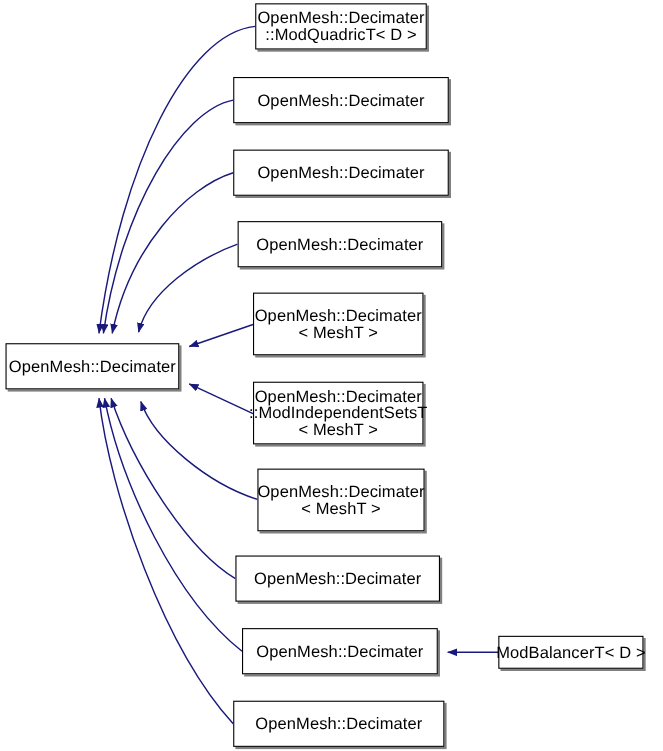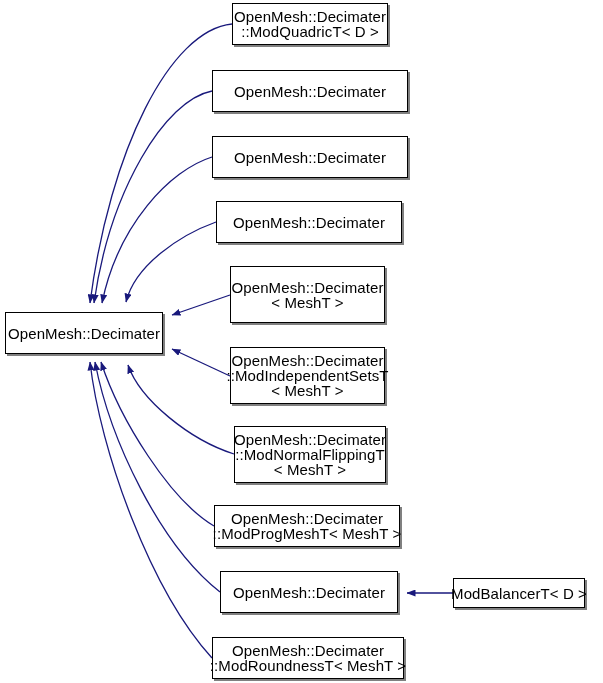--- a/index.html
+++ b/index.html
@@ -99,35 +99,32 @@
   </div>
 
   <div class="uml-node" style="left:230px; top:347px; width:155px; height:57px;">
     <span class="ln">OpenMesh::Decimater</span>
     <span class="ln">::ModIndependentSetsT</span>
     <span class="ln">&lt; MeshT &gt;</span>
   </div>
 
   <div class="uml-node" style="left:234px; top:426px; width:152px; height:57px;">
     <span class="ln">OpenMesh::Decimater</span>
-    <span class="ln">::ModNormalFlippingT</span>
     <span class="ln">&lt; MeshT &gt;</span>
   </div>
 
   <div class="uml-node" style="left:214px; top:505px; width:186px; height:42px;">
     <span class="ln">OpenMesh::Decimater</span>
-    <span class="ln">::ModProgMeshT&lt; MeshT &gt;</span>
   </div>
 
   <div class="uml-node" style="left:220px; top:571px; width:178px; height:42px;">
     <span class="ln">OpenMesh::Decimater</span>
   </div>
 
   <div class="uml-node" style="left:212px; top:637px; width:192px; height:42px;">
     <span class="ln">OpenMesh::Decimater</span>
-    <span class="ln">::ModRoundnessT&lt; MeshT &gt;</span>
   </div>
 
   <div class="uml-node" style="left:453px; top:578px; width:132px; height:30px;">
     <span class="ln">ModBalancerT&lt; D &gt;</span>
   </div>
 
 </div>
 
 </body></html>

